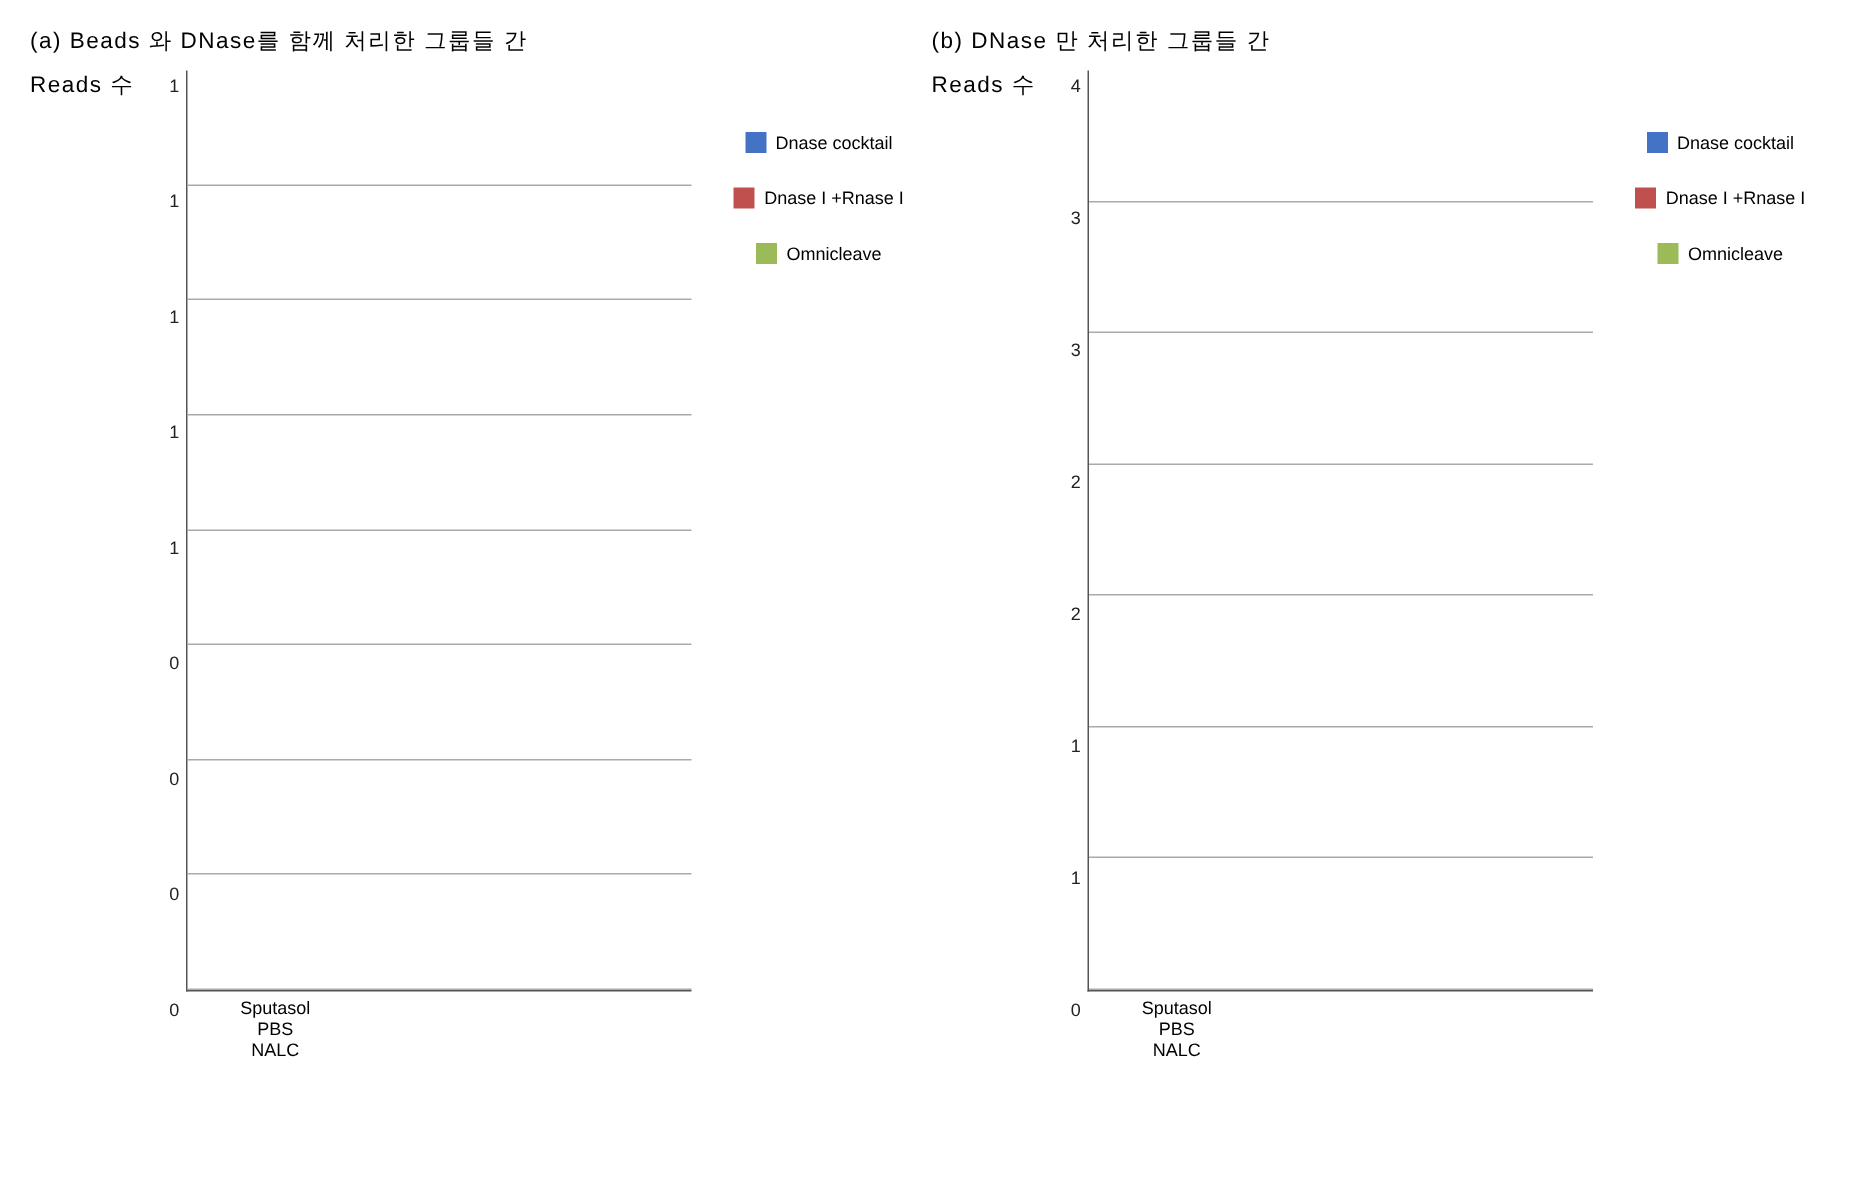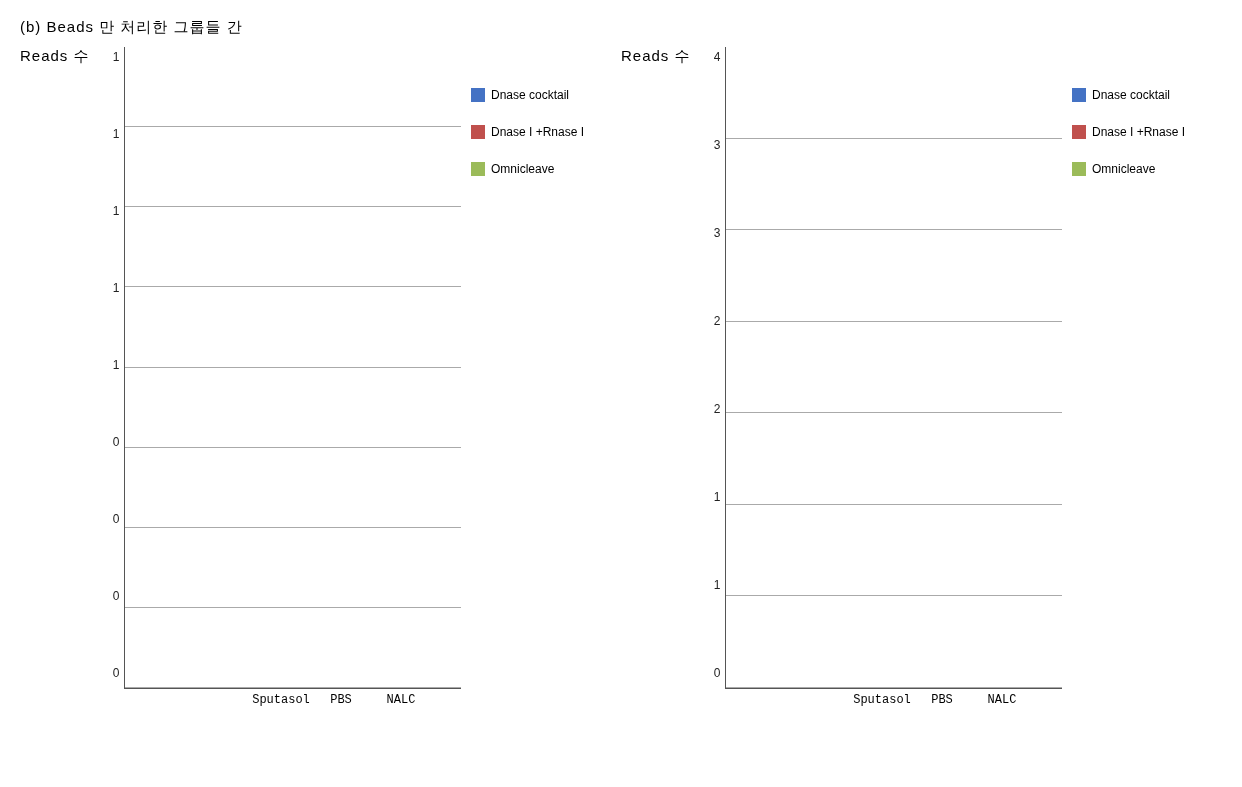--- a/index.html
+++ b/index.html
@@ -116,38 +116,38 @@
       display: flex;
       flex-direction: row;
       align-items: flex-end;
       gap: 2px;
     }
     .bar {
       width: 18px;
     }
     .x-labels {
       display: flex;
-      flex-direction: row;
+      flex-direction: column;
       justify-content: flex-end;
       padding: 0 30px;
       margin-top: 4px;
-      font-family: Liberation Mono, monospace;
     }
     .x-label {
       font-size: 12px;
       text-align: center;
       width: 60px;
     }
     .legend {
       width: 160px;
       padding-top: 40px;
       padding-left: 10px;
       display: flex;
       flex-direction: column;
       gap: 20px;
+      align-items: center;
     }
     .legend-item {
       display: flex;
       flex-direction: row;
       align-items: flex-start;
       gap: 6px;
     }
     .legend-color {
       width: 14px;
       height: 14px;
@@ -157,21 +157,22 @@
     .legend-text {
       font-size: 12px;
       line-height: 1.4;
     }
   </style>
 </head>
 <body>
 
 <div class="main-container">
   <div class="title-row">
-    <div class="title-right">(b) Beads 만 처리한 그룹들 간</div>
+    <div class="title-left">(a) Beads 와 DNase를 함께 처리한 그룹들 간</div>
+    <div class="title-right">(b) DNase 만 처리한 그룹들 간</div>
   </div>
   <div class="charts-row">
 
     <div class="chart-panel">
       <div class="y-axis-label">
         <span>Reads 수</span>
       </div>
       <div class="chart-area">
         <div class="y-axis" id="y-axis-left">
             <span class="y-tick">1</span>

